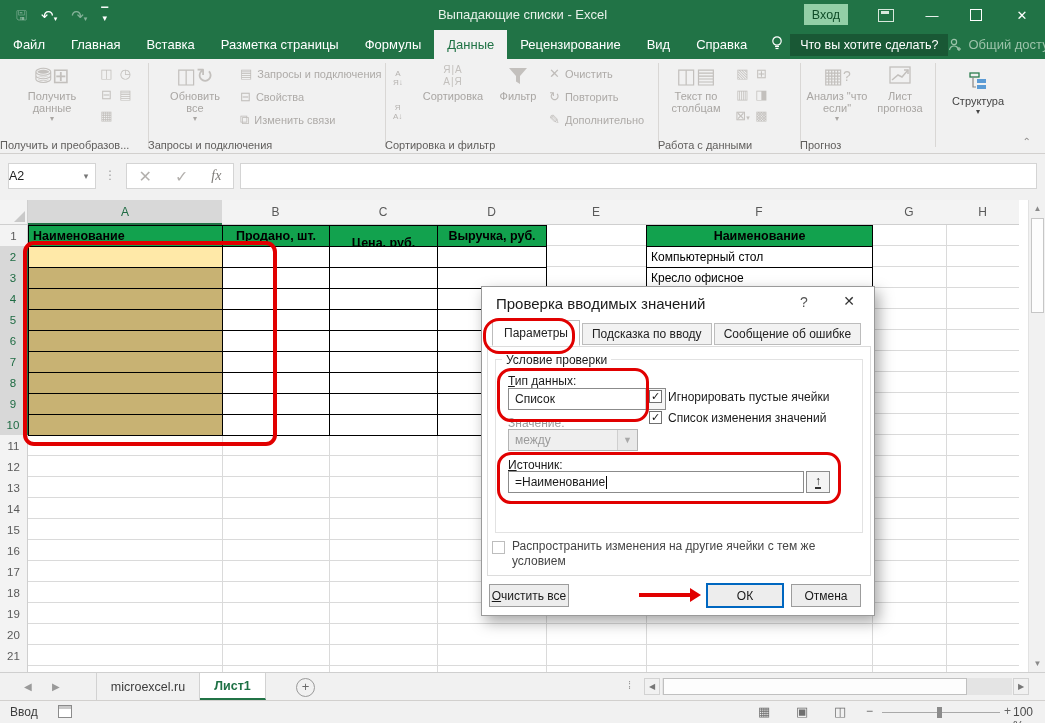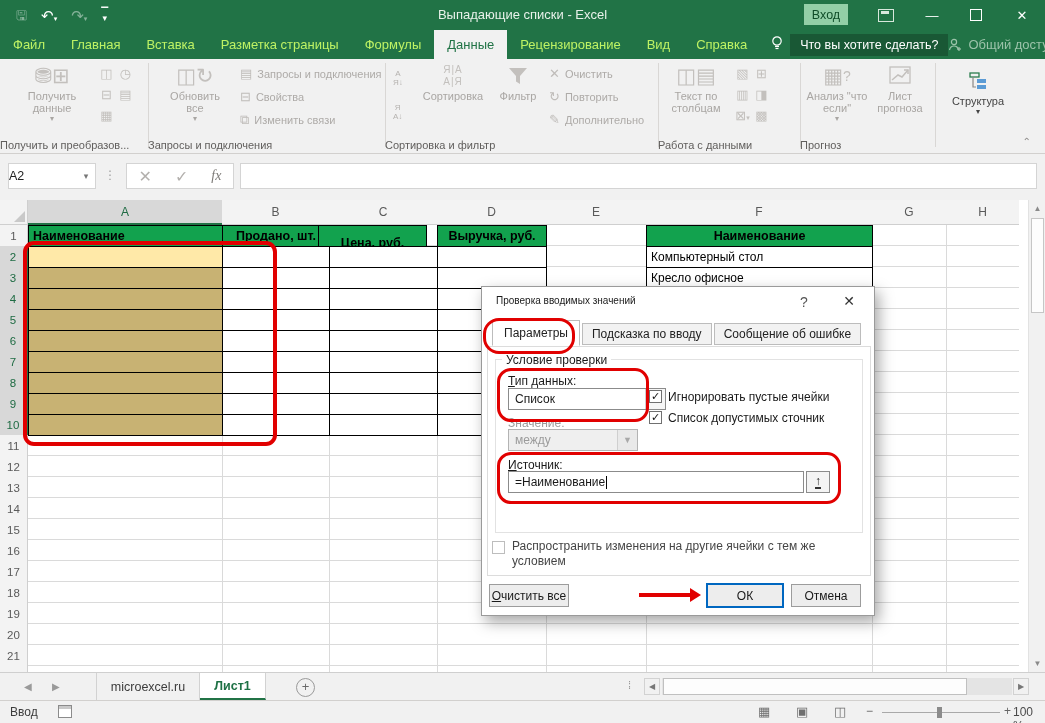--- a/index.html
+++ b/index.html
@@ -11,21 +11,21 @@
   .dim{opacity:.45}
   .title-text{position:absolute;left:0;right:0;top:7px;text-align:center;color:#e8f1ea;font-size:13px;pointer-events:none}
   .signin{position:absolute;left:804px;top:4px;width:44px;height:21px;background:#93cfa7;color:#0f4d28;font-size:12.5px;display:flex;align-items:center;justify-content:center}
   .winbtn{position:absolute;top:0;width:40px;height:30px;display:flex;align-items:center;justify-content:center;color:#fff;font-size:13px}
   .ribopts{width:14px;height:11px;border:1px solid #d8e8dd;position:relative}
   .ribopts::after{content:"";position:absolute;left:2px;top:1px;width:8px;height:3px;background:#d8e8dd}
   .maxbox{width:10px;height:10px;border:1px solid #fff}
   
   .tabrow{position:absolute;left:0;top:30px;width:100%;height:29px;background:#217346;display:flex;align-items:stretch}
   #menu-tabs{display:flex}
-  .mtab{padding:0 13px;line-height:29px;color:#bef264;font-size:13px;white-space:nowrap}
+  .mtab{padding:0 13px;line-height:29px;color:#ffffff;font-size:13px;white-space:nowrap}
   .mtab.active{background:#f1f1f1;color:#217346}
   .lamp{align-self:center;margin-left:10px}
   .searchbox{align-self:center;margin-left:6px;background:#195835;color:#fff;font-size:12.5px;padding:4px 10px;white-space:nowrap}
   .share{margin-left:auto;margin-right:16px;align-self:center;color:#9cc3aa;font-size:13px;display:flex;align-items:center;gap:6px;white-space:nowrap}
   
   .ribbon{position:absolute;left:0;top:59px;width:100%;height:95px;background:#f1f1f1;border-bottom:1px solid #d2d0ce;box-sizing:border-box}
   .rgroup{position:absolute;top:0;height:94px}
   .vsep{position:absolute;top:4px;height:84px;width:1px;background:#d9d7d5}
   .glabel{position:absolute;bottom:2px;left:0;right:0;font-size:11px;color:#605e5c;white-space:nowrap;overflow:hidden}
   .bigbtn{position:absolute;top:3px;display:flex;flex-direction:column;align-items:center;text-align:center;font-size:11px;line-height:12px;color:#a9a6a3;gap:1px}
@@ -65,21 +65,21 @@
   .vscroll{position:absolute;left:1028px;top:200px;width:17px;height:472px;background:#f1f1f1;border-left:1px solid #e2e2e2;box-sizing:border-box}
   .varrow{position:absolute;left:2px;width:13px;text-align:center;color:#8a8a8a;font-size:8px}
   .vthumb{position:absolute;left:2px;top:18px;width:13px;height:95px;background:#fdfdfd;border:1px solid #c6c6c6;box-sizing:border-box}
   
   .anno{position:absolute;border:3px solid #e10000;border-radius:14px;pointer-events:none;z-index:40}
   .anno.range{border-width:4px;border-radius:11px;z-index:25}
   .arrow-line{position:absolute;height:4px;background:#e10000;z-index:41}
   .arrow-head{position:absolute;width:0;height:0;border-top:7px solid transparent;border-bottom:7px solid transparent;border-left:11px solid #e10000;z-index:41}
   
   .dlg{position:absolute;left:481px;top:286px;width:394px;height:330px;background:#fff;border:1px solid #9a9a9a;box-sizing:border-box;box-shadow:4px 6px 14px rgba(0,0,0,.35);font-size:12px;color:#1a1a1a;z-index:30}
-  .dlg-title{position:absolute;left:14px;top:8px;font-size:10px}
+  .dlg-title{position:absolute;left:14px;top:8px;font-size:15px}
   .dlg-help{position:absolute;left:318px;top:7px;color:#555;font-size:14px}
   .dlg-close{position:absolute;left:352px;top:6px;color:#333;font-size:14px;width:30px;text-align:center}
   #dlg-tabs{position:absolute;left:10px;top:33px;display:flex;align-items:flex-end;z-index:2}
   .dtab{padding:3px 9px;border:1px solid #bcbcbc;background:#f2f2f2;margin-right:2px;color:#222;white-space:nowrap}
   .dtab.active{background:#fff;padding:5px 11px;border-bottom:1px solid #fff;margin-bottom:-1px}
   .dpanel{position:absolute;left:5px;top:59px;width:384px;height:230px;border:1px solid #dcdcdc;box-sizing:border-box;z-index:1}
   .gbox{position:absolute;left:13px;top:72px;width:368px;height:174px;border:1px solid #e2e2e2;box-sizing:border-box}
   .gbox-lbl{position:absolute;left:20px;top:66px;background:#fff;padding:0 4px;z-index:2}
   .dlbl{position:absolute;color:#1a1a1a}
   .dlbl.gray{color:#9b9b9b}
@@ -367,21 +367,21 @@
       <div class="rowhdr" style="top: 319px; height: 22px;">15</div>
       <div class="rowhdr" style="top: 340px; height: 22px;">16</div>
       <div class="rowhdr" style="top: 361px; height: 22px;">17</div>
       <div class="rowhdr" style="top: 382px; height: 22px;">18</div>
       <div class="rowhdr" style="top: 403px; height: 22px;">19</div>
       <div class="rowhdr" style="top: 424px; height: 22px;">20</div>
       <div class="rowhdr" style="top: 445px; height: 22px;">21</div>
       <div class="rowhdr" style="top: 466px; height: 22px;">22</div>
       <div class="cell hdr left" style="left: 28px; top: 25px; width: 195px; height: 22px;">Наименование</div>
       <div class="cell hdr" style="left: 222px; top: 25px; width: 108px; height: 22px;">Продано, шт.</div>
-      <div class="cell hdr" style="left: 318px; top: 25px; width: 109px; height: 36px;">Цена, руб.</div>
+      <div class="cell hdr" style="left: 329px; top: 25px; width: 109px; height: 36px;">Цена, руб.</div>
       <div class="cell hdr" style="left: 437px; top: 25px; width: 110px; height: 22px;">Выручка, руб.</div>
       <div class="cell hdr" style="left: 646px; top: 25px; width: 227px; height: 22px;">Наименование</div>
       <div class="cell selA activeA" style="left: 28px; top: 46px; width: 195px; height: 22px;"></div>
       <div class="cell " style="left: 222px; top: 46px; width: 108px; height: 22px;"></div>
       <div class="cell " style="left: 329px; top: 46px; width: 109px; height: 22px;"></div>
       <div class="cell " style="left: 437px; top: 46px; width: 110px; height: 22px;"></div>
       <div class="cell left" style="left: 646px; top: 46px; width: 227px; height: 22px;">Компьютерный стол</div>
       <div class="cell selA" style="left: 28px; top: 67px; width: 195px; height: 22px;"></div>
       <div class="cell " style="left: 222px; top: 67px; width: 108px; height: 22px;"></div>
       <div class="cell " style="left: 329px; top: 67px; width: 109px; height: 22px;"></div>
@@ -449,21 +449,21 @@
 
     <div class="dlbl ufirst" style="left:26px;top:87px"><u>Т</u>ип данных:</div>
     <div class="combo" style="left:26px;top:101px;width:158px">
       <span>Список</span>
       <span class="dd">▼</span>
     </div>
 
     <div class="cb" style="left:167px;top:103px">✓</div>
     <div class="dlbl" style="left:186px;top:103px">Игнорировать пустые ячейки</div>
     <div class="cb" style="left:167px;top:124px">✓</div>
-    <div class="dlbl" style="left:186px;top:124px">Список допустимых сточник</div>
+    <div class="dlbl" style="left:186px;top:124px">Список изменения значений</div>
 
     <div class="dlbl gray" style="left:26px;top:129px">Значение:</div>
     <div class="combo gray" style="left:26px;top:142px;width:130px">
       <span>между</span>
       <span class="dd">▼</span>
     </div>
 
     <div class="dlbl ufirst" style="left:26px;top:171px"><u>И</u>сточник:</div>
     <div class="tinput" style="left:26px;top:184px;width:296px">
       <span>=Наименование</span>

